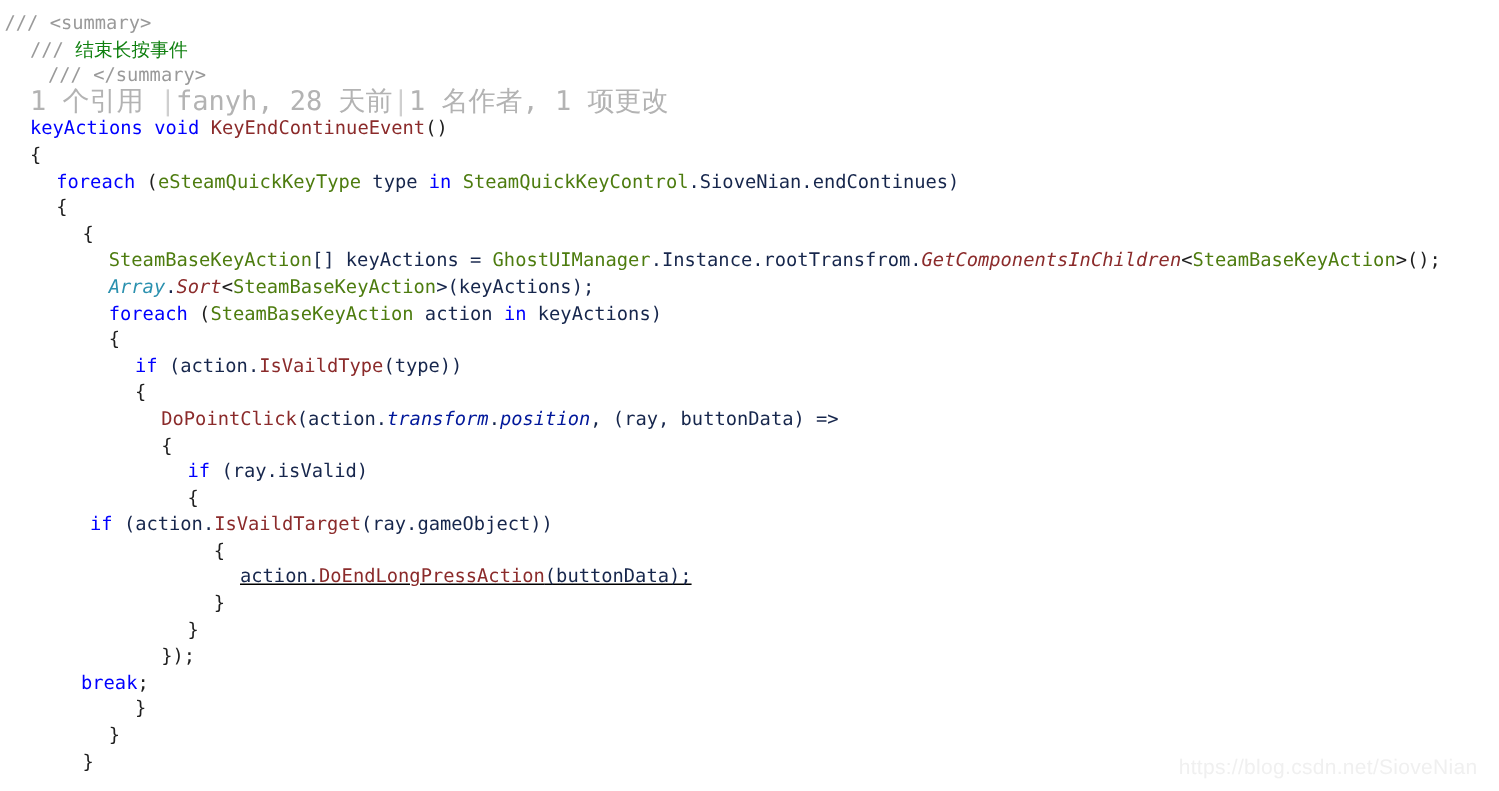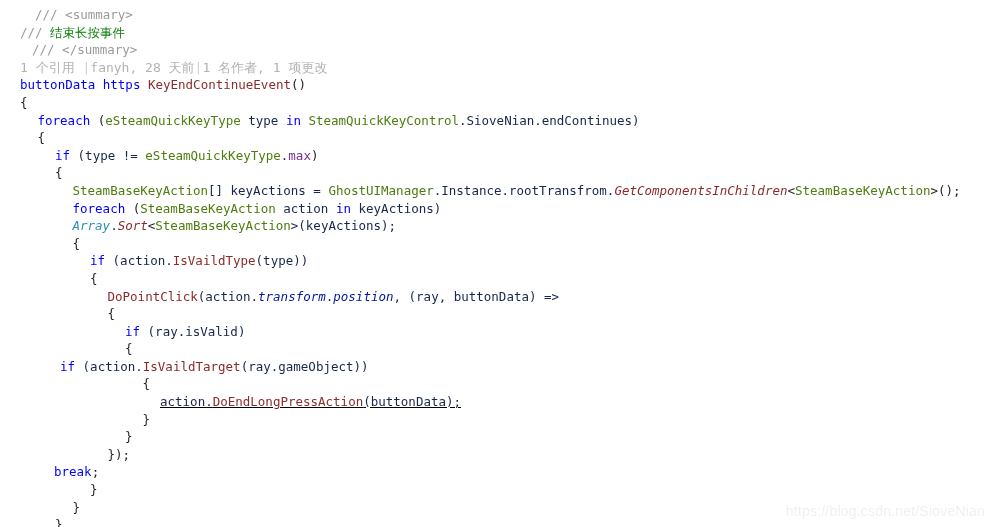--- a/index.html
+++ b/index.html
@@ -49,21 +49,21 @@
   .tok-punct    { color: #1f1f1f; }
   .tok-ident    { color: #16264c; }
 
   
   .codelens-line {
     height: 17.6px;
     white-space: pre;
     padding-left: 20px;
     color: #b3b3b3;
     font-family: "DejaVu Sans Mono", "Liberation Mono", monospace;
-    font-size: 13px;
+    font-size: 18px;
   }
   .codelens-sep { color: #cfcfcf; }
 
   
   #watermark {
     position: absolute;
     right: 14px;
     bottom: 6px;
     color: #f0f0f0;
     font-family: "Liberation Sans", sans-serif;
@@ -72,33 +72,32 @@
     white-space: nowrap;
     user-select: none;
   }
 </style>
 </head>
 <body>
 
 <div id="editor-root">
 
   <div id="code-surface">
-      <div class="code-line" style="padding-left: 3px; margin-left: 32px;"><span class="tok-comment">/// </span><span class="tok-comment">&lt;summary&gt;</span></div>
+      <div class="code-line" style="padding-left: 3px;"><span class="tok-comment">/// </span><span class="tok-comment">&lt;summary&gt;</span></div>
       <div class="code-line" style="padding-left: 20px;"><span class="tok-comment">/// </span><span class="tok-comment-cn">结束长按事件</span></div>
       <div class="code-line" style="padding-left: 32px;"><span class="tok-comment">/// </span><span class="tok-comment">&lt;/summary&gt;</span></div>
       <div class="codelens-line"><span>1 个引用</span><span class="codelens-sep"> |</span><span>fanyh, 28 天前</span><span class="codelens-sep">|</span><span>1 名作者, 1 项更改</span></div>
-      <div class="code-line" style="padding-left: 20px;"><span class="tok-keyword">buttonData</span><span class="tok-plain"> </span><span class="tok-keyword">https</span><span class="tok-plain"> </span><span class="tok-method">KeyEndContinueEvent</span><span class="tok-punct">()</span></div>
+      <div class="code-line" style="padding-left: 20px;"><span class="tok-keyword">keyActions</span><span class="tok-plain"> </span><span class="tok-keyword">void</span><span class="tok-plain"> </span><span class="tok-method">KeyEndContinueEvent</span><span class="tok-punct">()</span></div>
       <div class="code-line" style="padding-left: 20px;"><span class="tok-punct">{</span></div>
       <div class="code-line" style="padding-left: 37.5px;"><span class="tok-keyword">foreach</span><span class="tok-punct"> (</span><span class="tok-type">eSteamQuickKeyType</span><span class="tok-ident"> type </span><span class="tok-keyword">in</span><span class="tok-plain"> </span><span class="tok-type">SteamQuickKeyControl</span><span class="tok-ident">.SioveNian.endContinues)</span></div>
       <div class="code-line" style="padding-left: 37.5px;"><span class="tok-punct">{</span></div>
-      <div class="code-line" style="padding-left: 55px;"><span class="tok-keyword">if</span><span class="tok-ident"> (type != </span><span class="tok-type">eSteamQuickKeyType</span><span class="tok-ident">.</span><span class="tok-enum">max</span><span class="tok-punct">)</span></div>
       <div class="code-line" style="padding-left: 55px;"><span class="tok-punct">{</span></div>
       <div class="code-line" style="padding-left: 72.5px;"><span class="tok-type">SteamBaseKeyAction</span><span class="tok-ident">[] keyActions = </span><span class="tok-type">GhostUIManager</span><span class="tok-ident">.Instance.rootTransfrom.</span><span class="tok-method-i">GetComponentsInChildren</span><span class="tok-punct">&lt;</span><span class="tok-type">SteamBaseKeyAction</span><span class="tok-punct">&gt;();</span></div>
+      <div class="code-line" style="padding-left: 72.5px;"><span class="tok-type-i">Array</span><span class="tok-ident">.</span><span class="tok-method-i">Sort</span><span class="tok-punct">&lt;</span><span class="tok-type">SteamBaseKeyAction</span><span class="tok-ident">&gt;(keyActions);</span></div>
       <div class="code-line" style="padding-left: 72.5px;"><span class="tok-keyword">foreach</span><span class="tok-punct"> (</span><span class="tok-type">SteamBaseKeyAction</span><span class="tok-ident"> action </span><span class="tok-keyword">in</span><span class="tok-ident"> keyActions)</span></div>
-      <div class="code-line" style="padding-left: 72.5px;"><span class="tok-type-i">Array</span><span class="tok-ident">.</span><span class="tok-method-i">Sort</span><span class="tok-punct">&lt;</span><span class="tok-type">SteamBaseKeyAction</span><span class="tok-ident">&gt;(keyActions);</span></div>
       <div class="code-line" style="padding-left: 72.5px;"><span class="tok-punct">{</span></div>
       <div class="code-line" style="padding-left: 90px;"><span class="tok-keyword">if</span><span class="tok-ident"> (action.</span><span class="tok-method">IsVaildType</span><span class="tok-ident">(type))</span></div>
       <div class="code-line" style="padding-left: 90px;"><span class="tok-punct">{</span></div>
       <div class="code-line" style="padding-left: 107.5px;"><span class="tok-method">DoPointClick</span><span class="tok-ident">(action.</span><span class="tok-prop">transform</span><span class="tok-ident">.</span><span class="tok-prop">position</span><span class="tok-ident">, (ray, buttonData) =&gt;</span></div>
       <div class="code-line" style="padding-left: 107.5px;"><span class="tok-punct">{</span></div>
       <div class="code-line" style="padding-left: 125px;"><span class="tok-keyword">if</span><span class="tok-ident"> (ray.isValid)</span></div>
       <div class="code-line" style="padding-left: 125px;"><span class="tok-punct">{</span></div>
       <div class="code-line" style="padding-left: 60px;"><span class="tok-keyword">if</span><span class="tok-ident"> (action.</span><span class="tok-method">IsVaildTarget</span><span class="tok-ident">(ray.gameObject))</span></div>
       <div class="code-line" style="padding-left: 142.5px;"><span class="tok-punct">{</span></div>
       <div class="code-line" style="padding-left: 160px; text-decoration: underline;"><span class="tok-ident">action.</span><span class="tok-method">DoEndLongPressAction</span><span class="tok-ident">(buttonData);</span></div>

